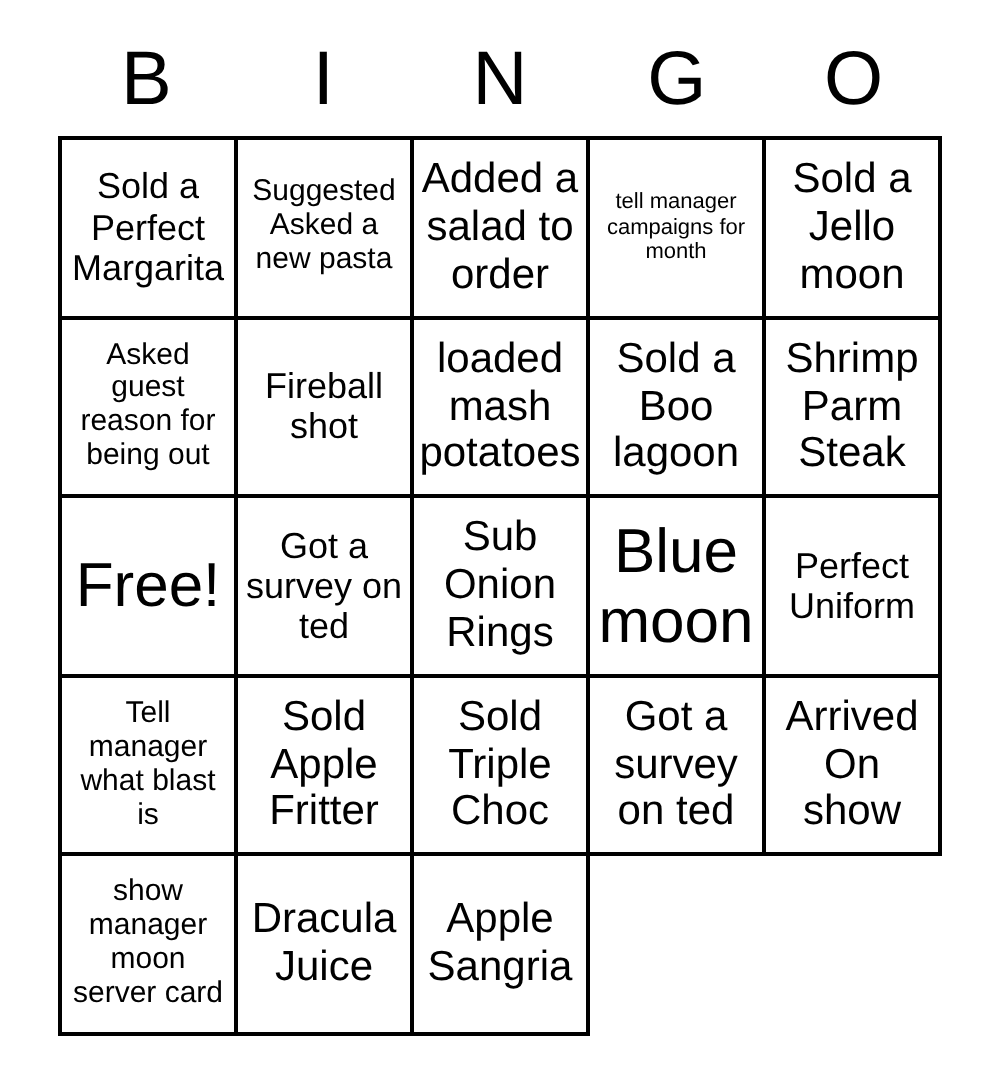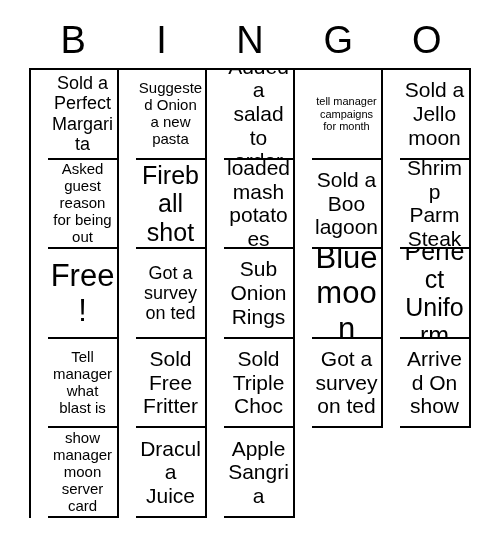--- a/index.html
+++ b/index.html
@@ -64,58 +64,57 @@
     box-sizing: border-box;
     border-right: 2px solid #000000;
     border-bottom: 2px solid #000000;
     display: flex;
     align-items: center;
     justify-content: center;
     text-align: center;
     padding: 1px 2px;
     background: #ffffff;
     overflow: hidden;
-    margin-left: 17px;
   }
 
   .cell-text {
     display: block;
     width: 100%;
     line-height: 1.13;
     word-wrap: break-word;
     hyphens: none;
   }
 
   
   .fs-xs  { font-size: 11px; }
   .fs-sm  { font-size: 15px; }
   .fs-md  { font-size: 18px; }
   .fs-lg  { font-size: 21px; }
-  .fs-xl  { font-size: 25px; }
+  .fs-xl  { font-size: 18px; }
   .fs-xxl { font-size: 31px; }
 </style>
 </head>
 <body>
 
 <div id="card">
 
   <div id="header-row">
     <span class="header-letter">B</span>
     <span class="header-letter">I</span>
     <span class="header-letter">N</span>
     <span class="header-letter">G</span>
     <span class="header-letter">O</span>
   </div>
 
   <div id="grid">
       <div class="cell">
         <span class="cell-text fs-md">Sold a Perfect Margarita</span>
       </div>
       <div class="cell">
-        <span class="cell-text fs-sm">Suggested Onion a new pasta</span>
+        <span class="cell-text fs-sm">Suggested Asked a new pasta</span>
       </div>
       <div class="cell">
         <span class="cell-text fs-lg">Added a salad to order</span>
       </div>
       <div class="cell">
         <span class="cell-text fs-xs">tell manager campaigns for month</span>
       </div>
       <div class="cell">
         <span class="cell-text fs-lg">Sold a Jello moon</span>
       </div>
@@ -146,21 +145,21 @@
       <div class="cell">
         <span class="cell-text fs-xxl">Blue moon</span>
       </div>
       <div class="cell">
         <span class="cell-text fs-xl">Perfect Uniform</span>
       </div>
       <div class="cell">
         <span class="cell-text fs-sm">Tell manager what blast is</span>
       </div>
       <div class="cell">
-        <span class="cell-text fs-lg">Sold Free Fritter</span>
+        <span class="cell-text fs-lg">Sold Apple Fritter</span>
       </div>
       <div class="cell">
         <span class="cell-text fs-lg">Sold Triple Choc</span>
       </div>
       <div class="cell">
         <span class="cell-text fs-lg">Got a survey on ted</span>
       </div>
       <div class="cell">
         <span class="cell-text fs-lg">Arrived On show</span>
       </div>

